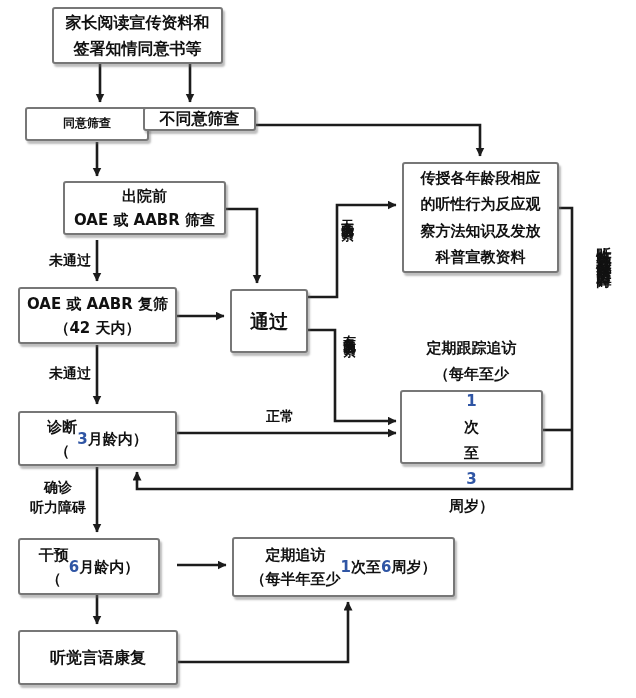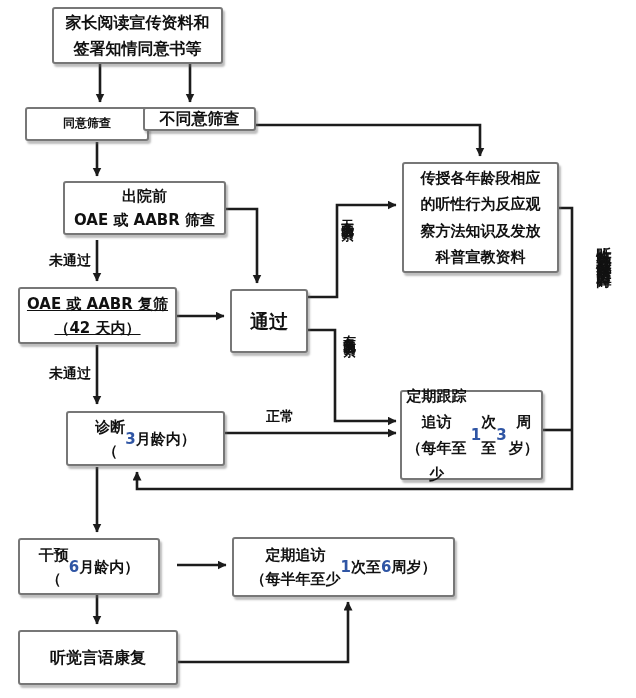--- a/index.html
+++ b/index.html
@@ -97,51 +97,53 @@
   <div class="node" style="left:52px; top:7px; width:171px; height:57px; font-size:16px;">家长阅读宣传资料和
 签署知情同意书等</div>
 
   <div class="node" style="left:15px; top:107px; width:124px; height:34px; font-size:12px;margin-left:10px;">同意筛查</div>
 
   <div class="node" style="left:143px; top:107px; width:113px; height:24px; font-size:16px;">不同意筛查</div>
 
   <div class="node" style="left:15px; top:181px; width:163px; height:54px; font-size:15px;margin-left:48px;">出院前
 OAE 或 AABR 筛查</div>
 
-  <div class="node" style="left:18px; top:287px; width:159px; height:57px; font-size:15px;text-decoration:underline;">OAE 或 AABR 复筛
+  <div class="node" style="left:18px; top:287px; width:159px; height:57px; font-size:15px;">OAE 或 AABR 复筛
 （42 天内）</div>
 
   <div class="node" style="left:230px; top:289px; width:78px; height:64px; font-size:19px;">通过</div>
 
   <div class="node" style="left:402px; top:162px; width:157px; height:111px; font-size:15px; line-height:1.75;">传授各年龄段相应
 的听性行为反应观
 察方法知识及发放
 科普宣教资料</div>
 
-  <div class="node" style="left:18px; top:411px; width:159px; height:55px; font-size:15px;margin-left:48px;">诊断
+  <div class="node" style="left:18px; top:411px; width:159px; height:55px; font-size:15px;">诊断
 （<span class="num">3</span> 月龄内）</div>
 
-  <div class="node" style="left:400px; top:390px; width:143px; height:90px; font-size:15px; line-height:1.75;">定期跟踪追访
+  <div class="node" style="left:400px; top:390px; width:143px; height:74px; font-size:15px; line-height:1.75;flex-direction:column;">定期跟踪追访
 （每年至少 <span class="num">1</span> 次
 至 <span class="num">3</span> 周岁）</div>
 
   <div class="node" style="left:18px; top:538px; width:142px; height:57px; font-size:15px;">干预
 （<span class="num">6</span> 月龄内）</div>
 
   <div class="node" style="left:232px; top:537px; width:223px; height:60px; font-size:15px;">定期追访
 （每半年至少 <span class="num">1</span> 次至 <span class="num">6</span> 周岁）</div>
 
   <div class="node" style="left:18px; top:630px; width:160px; height:55px; font-size:16px;">听觉言语康复</div>
 
   <div class="edge-label" style="left:40px; top:250px; width:60px;">未通过</div>
 
   <div class="edge-label" style="left:40px; top:363px; width:60px;">未通过</div>
 
   <div class="edge-label" style="left:250px; top:406px; width:60px;">正常</div>
 
+  <div class="edge-label" style="left:8px; top:477px; width:100px;">确诊
+听力障碍</div>
 
   <div class="vertical-label" style="left:341px; top:209px; font-size:13px; letter-spacing:2px;">无高危因素</div>
 
   <div class="vertical-label" style="left:343px; top:325px; font-size:13px; letter-spacing:2px;">有高危因素</div>
 
   <div class="vertical-label" style="left:596px; top:235px; font-size:15px; letter-spacing:2px;">听性行为异常或怀疑有听力障碍</div>
 
 </div>
 
 </body></html>

